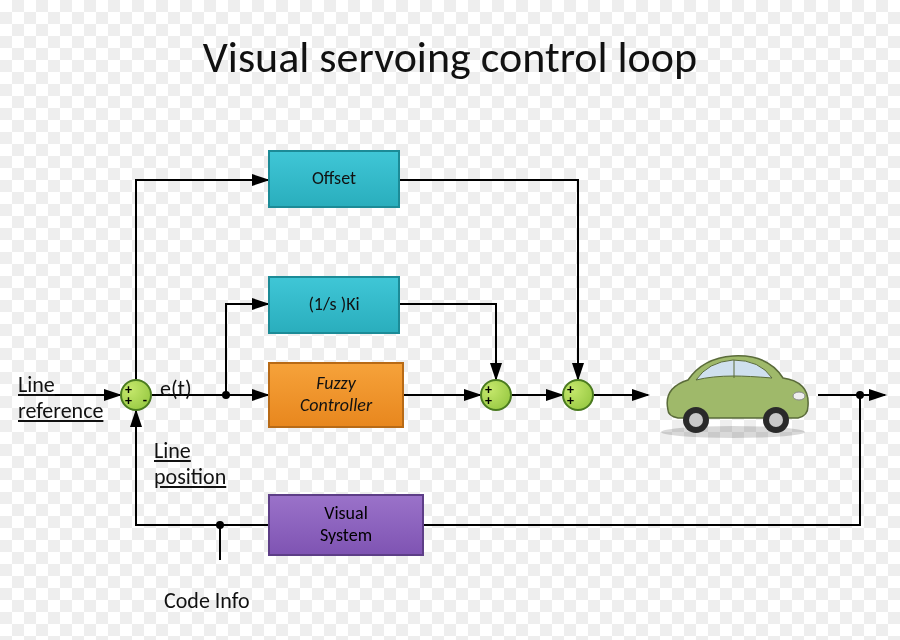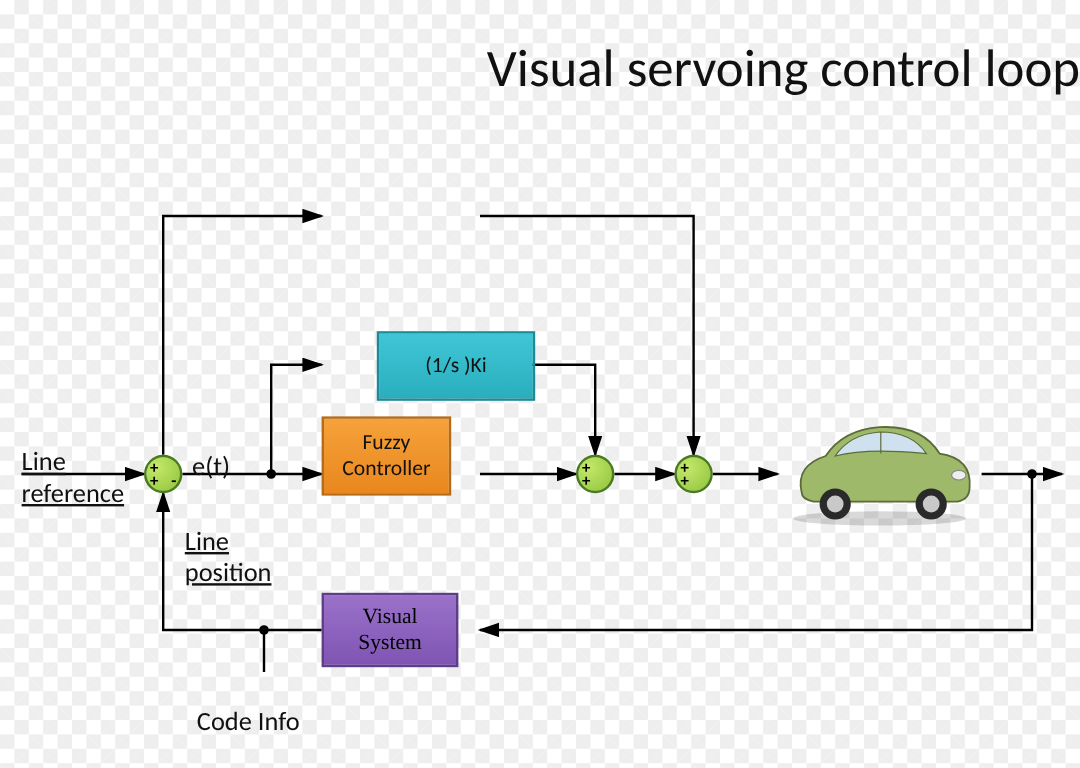--- a/index.html
+++ b/index.html
@@ -19,21 +19,21 @@
   }
   .canvas {
     position: absolute;
     top: 0; left: 0;
     width: 900px; height: 640px;
   }
   .title {
     position: absolute;
     top: 30px;
     left: 0; right: 0;
-    text-align: right;
+    text-align: center;
     font-size: 44px;
     font-weight: 400;
     color: #111;
   }
   .block {
     position: absolute;
     border: 2px solid;
     display: flex;
     align-items: center;
     justify-content: center;
@@ -116,27 +116,28 @@
       <circle cx="860" cy="395" r="3" fill="#000"></circle>
       <path d="M 860 395 V 525 H 400" marker-end="url(#arrow)"></path>
 
       <path d="M 268 525 H 136 V 411" marker-end="url(#arrow)"></path>
 
       <circle cx="220" cy="525" r="3" fill="#000"></circle>
       <path d="M 220 525 V 560"></path>
     </g>
   </svg>
 
+  <div class="block teal" style="left:268px; top:150px; width:132px; height:58px;">Offset</div>
 
-  <div class="block teal" style="left:268px; top:276px; width:132px; height:58px;margin-left:46px;">(1/s )Ki</div>
+  <div class="block teal" style="left:268px; top:276px; width:132px; height:58px;">(1/s )Ki</div>
 
-  <div class="block orange" style="left:268px; top:347px; width:108px; height:66px; white-space:pre-line;">Fuzzy
+  <div class="block orange" style="left:268px; top:362px; width:136px; height:66px; white-space:pre-line;font-style:italic;">Fuzzy
 Controller</div>
 
-  <div class="block purple" style="left:268px; top:494px; width:114px; height:62px; white-space:pre-line;font-family:Liberation Serif, serif;">Visual
+  <div class="block purple" style="left:268px; top:494px; width:156px; height:62px; white-space:pre-line;">Visual
 System</div>
 
   <div class="sum" style="left:120px; top:379px;">
     <span class="plus" style="left:3px; top:0px;">+</span>
     <span class="plus" style="left:3px; bottom:0px;">+</span>
     <span class="minus" style="right:3px; bottom:0px;">-</span>
   </div>
   <div class="sum" style="left:480px; top:379px;">
     <span class="plus" style="left:3px; top:0px;">+</span>
     <span class="plus" style="left:3px; bottom:0px;">+</span>

